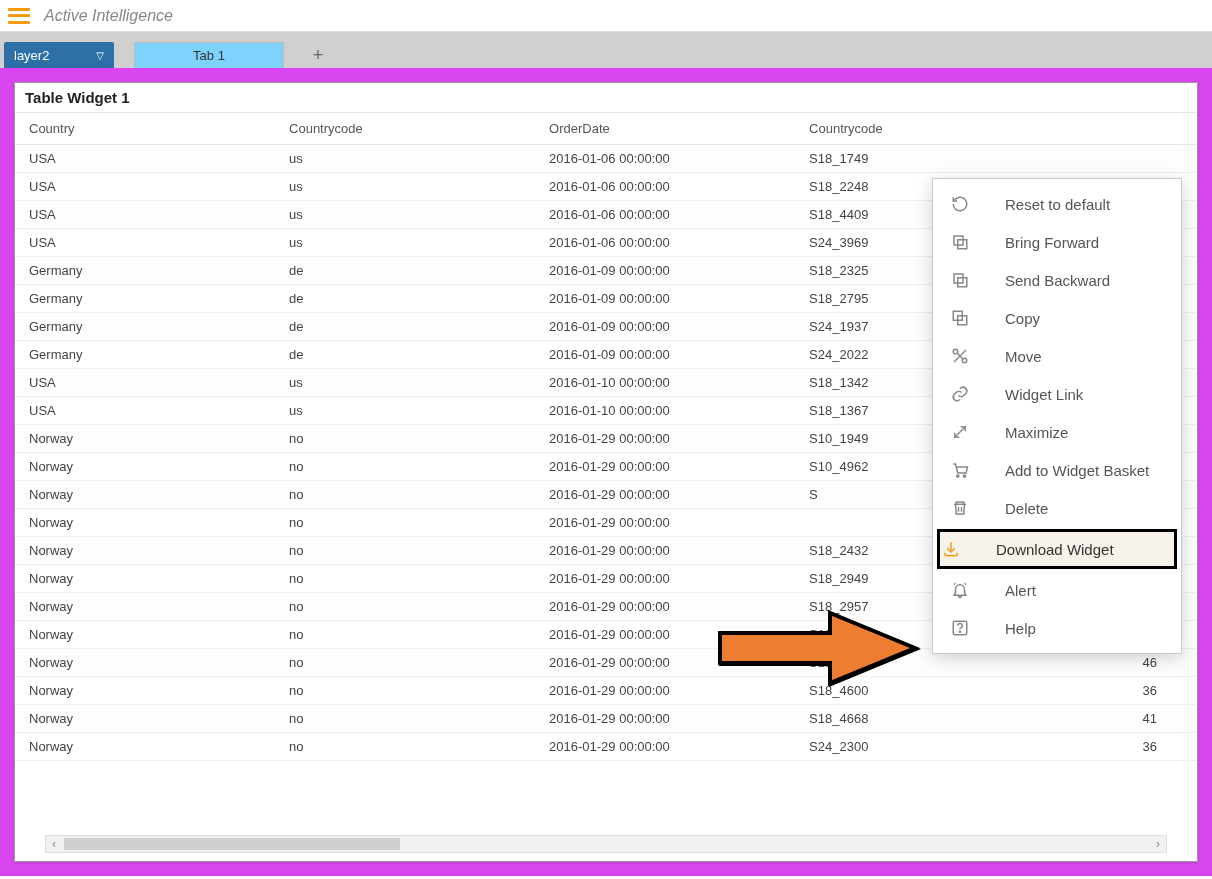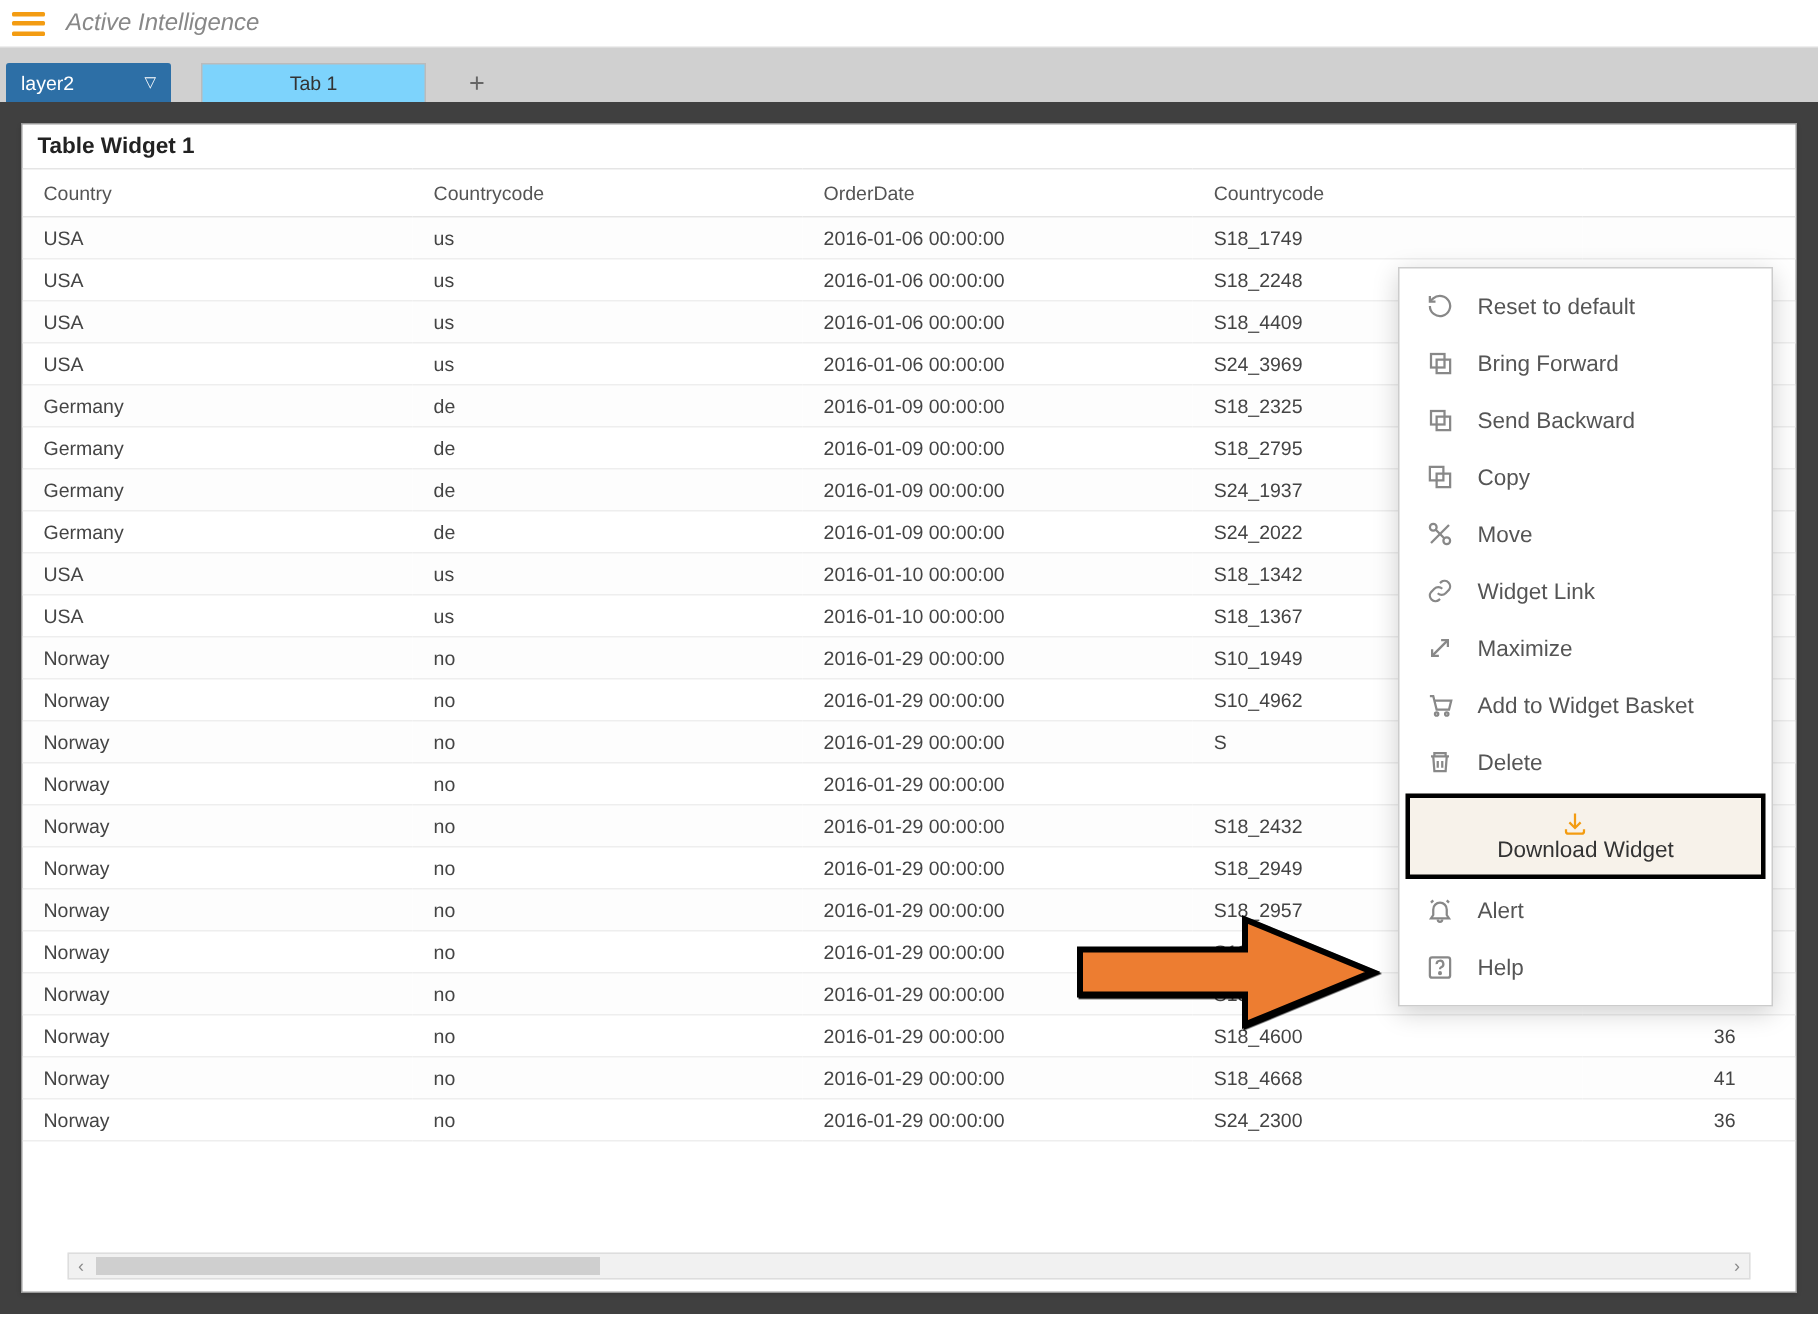--- a/index.html
+++ b/index.html
@@ -9,39 +9,39 @@
 .hamburger { width: 22px; height: 16px; display: flex; flex-direction: column; justify-content: space-between; cursor: pointer; margin-right: 14px; }
 .hamburger span { display: block; height: 3px; background: #f39c12; border-radius: 1px; }
 .app-title { color: #888; font-size: 16px; font-weight: 400; font-style: italic; }
 
 .tab-bar { display: flex; align-items: flex-end; height: 36px; background: #d0d0d0; padding-left: 4px; gap: 16px; }
 .layer-tab { background: #2d6fa6; color: #fff; height: 26px; padding: 0 10px; display: flex; align-items: center; font-size: 13px; border-top-left-radius: 2px; border-top-right-radius: 2px; cursor: pointer; position: relative; min-width: 110px; }
 .layer-tab .chev { margin-left: auto; font-size: 10px; }
 .page-tab { background: #7dd3fc; color: #333; height: 26px; padding: 0 30px; display: flex; align-items: center; font-size: 13px; border: 1px solid #bbb; border-bottom: none; margin-left: 4px; cursor: pointer; min-width: 150px; justify-content: center; }
 .add-tab { width: 28px; height: 26px; display: flex; align-items: center; justify-content: center; color: #666; font-size: 18px; cursor: pointer; margin-left: 4px; }
 
-.canvas { background: #404040; padding: 14px; min-height: 800px; position: relative; }
+.canvas { background: #d946ef; padding: 14px; min-height: 800px; position: relative; }
 
 .widget-panel { background: #fff; border: 1px solid #999; box-shadow: 0 1px 3px rgba(0,0,0,.15); width: 100%; height: 780px; position: relative; }
 .widget-title { padding: 6px 10px; font-size: 15px; font-weight: bold; color: #222; }
 
 .table-wrap { overflow: hidden; position: relative; height: 720px; }
 .data-table { width: 100%; border-collapse: collapse; table-layout: fixed; }
 .data-table th { text-align: left; font-weight: 400; color: #555; padding: 8px 14px; border-bottom: 1px solid #e5e5e5; border-top: 1px solid #e5e5e5; background: #fff; font-size: 13px; }
 .data-table td { padding: 6px 14px; border-bottom: 1px solid #eee; color: #444; font-size: 13px; }
 .data-table tr:nth-child(odd) td { background: #fdfdfd; }
 .col-qty { text-align: right; padding-right: 40px !important; }
 
 .hscroll { position: absolute; bottom: 8px; left: 30px; right: 30px; height: 18px; background: #f1f1f1; border: 1px solid #ddd; display: flex; align-items: center; }
 .hscroll .arrow { width: 16px; text-align: center; color: #888; font-size: 12px; cursor: pointer; }
 .hscroll .thumb { background: #cfcfcf; height: 12px; width: 30%; margin-left: 2px; }
 
 .context-menu { position: absolute; top: 110px; right: 30px; width: 250px; background: #fff; border: 1px solid #ccc; box-shadow: 0 4px 16px rgba(0,0,0,.18); padding: 6px 0; z-index: 50; }
-.menu-item { display: flex; align-items: center; padding: 10px 16px; cursor: pointer; color: #555; font-size: 15px; }
-.menu-item.highlight { background: #f7f2ea; color: #333; border: 3px solid #000; margin: 2px 4px; padding: 8px 0; flex-direction: column; }
+.menu-item { display: flex; align-items: center; padding: 10px 16px; cursor: pointer; color: #555; font-size: 15px; gap: 20px; }
+.menu-item.highlight { background: #f7f2ea; color: #333; border: 3px solid #000; margin: 2px 4px; padding: 8px 0; }
 .menu-item .micon { width: 22px; height: 18px; margin-right: 14px; display: inline-flex; align-items: center; justify-content: center; color: #888; }
 .menu-item.highlight .micon { color: #f39c12; }
 .menu-item .micon svg { width: 18px; height: 18px; }
 
 .arrow-annotation { position: absolute; top: 540px; left: 710px; z-index: 60; pointer-events: none; }
 .arrow-annotation svg { filter: drop-shadow(1px 1px 0 #000); }
 </style>
 </head>
 <body>
 

